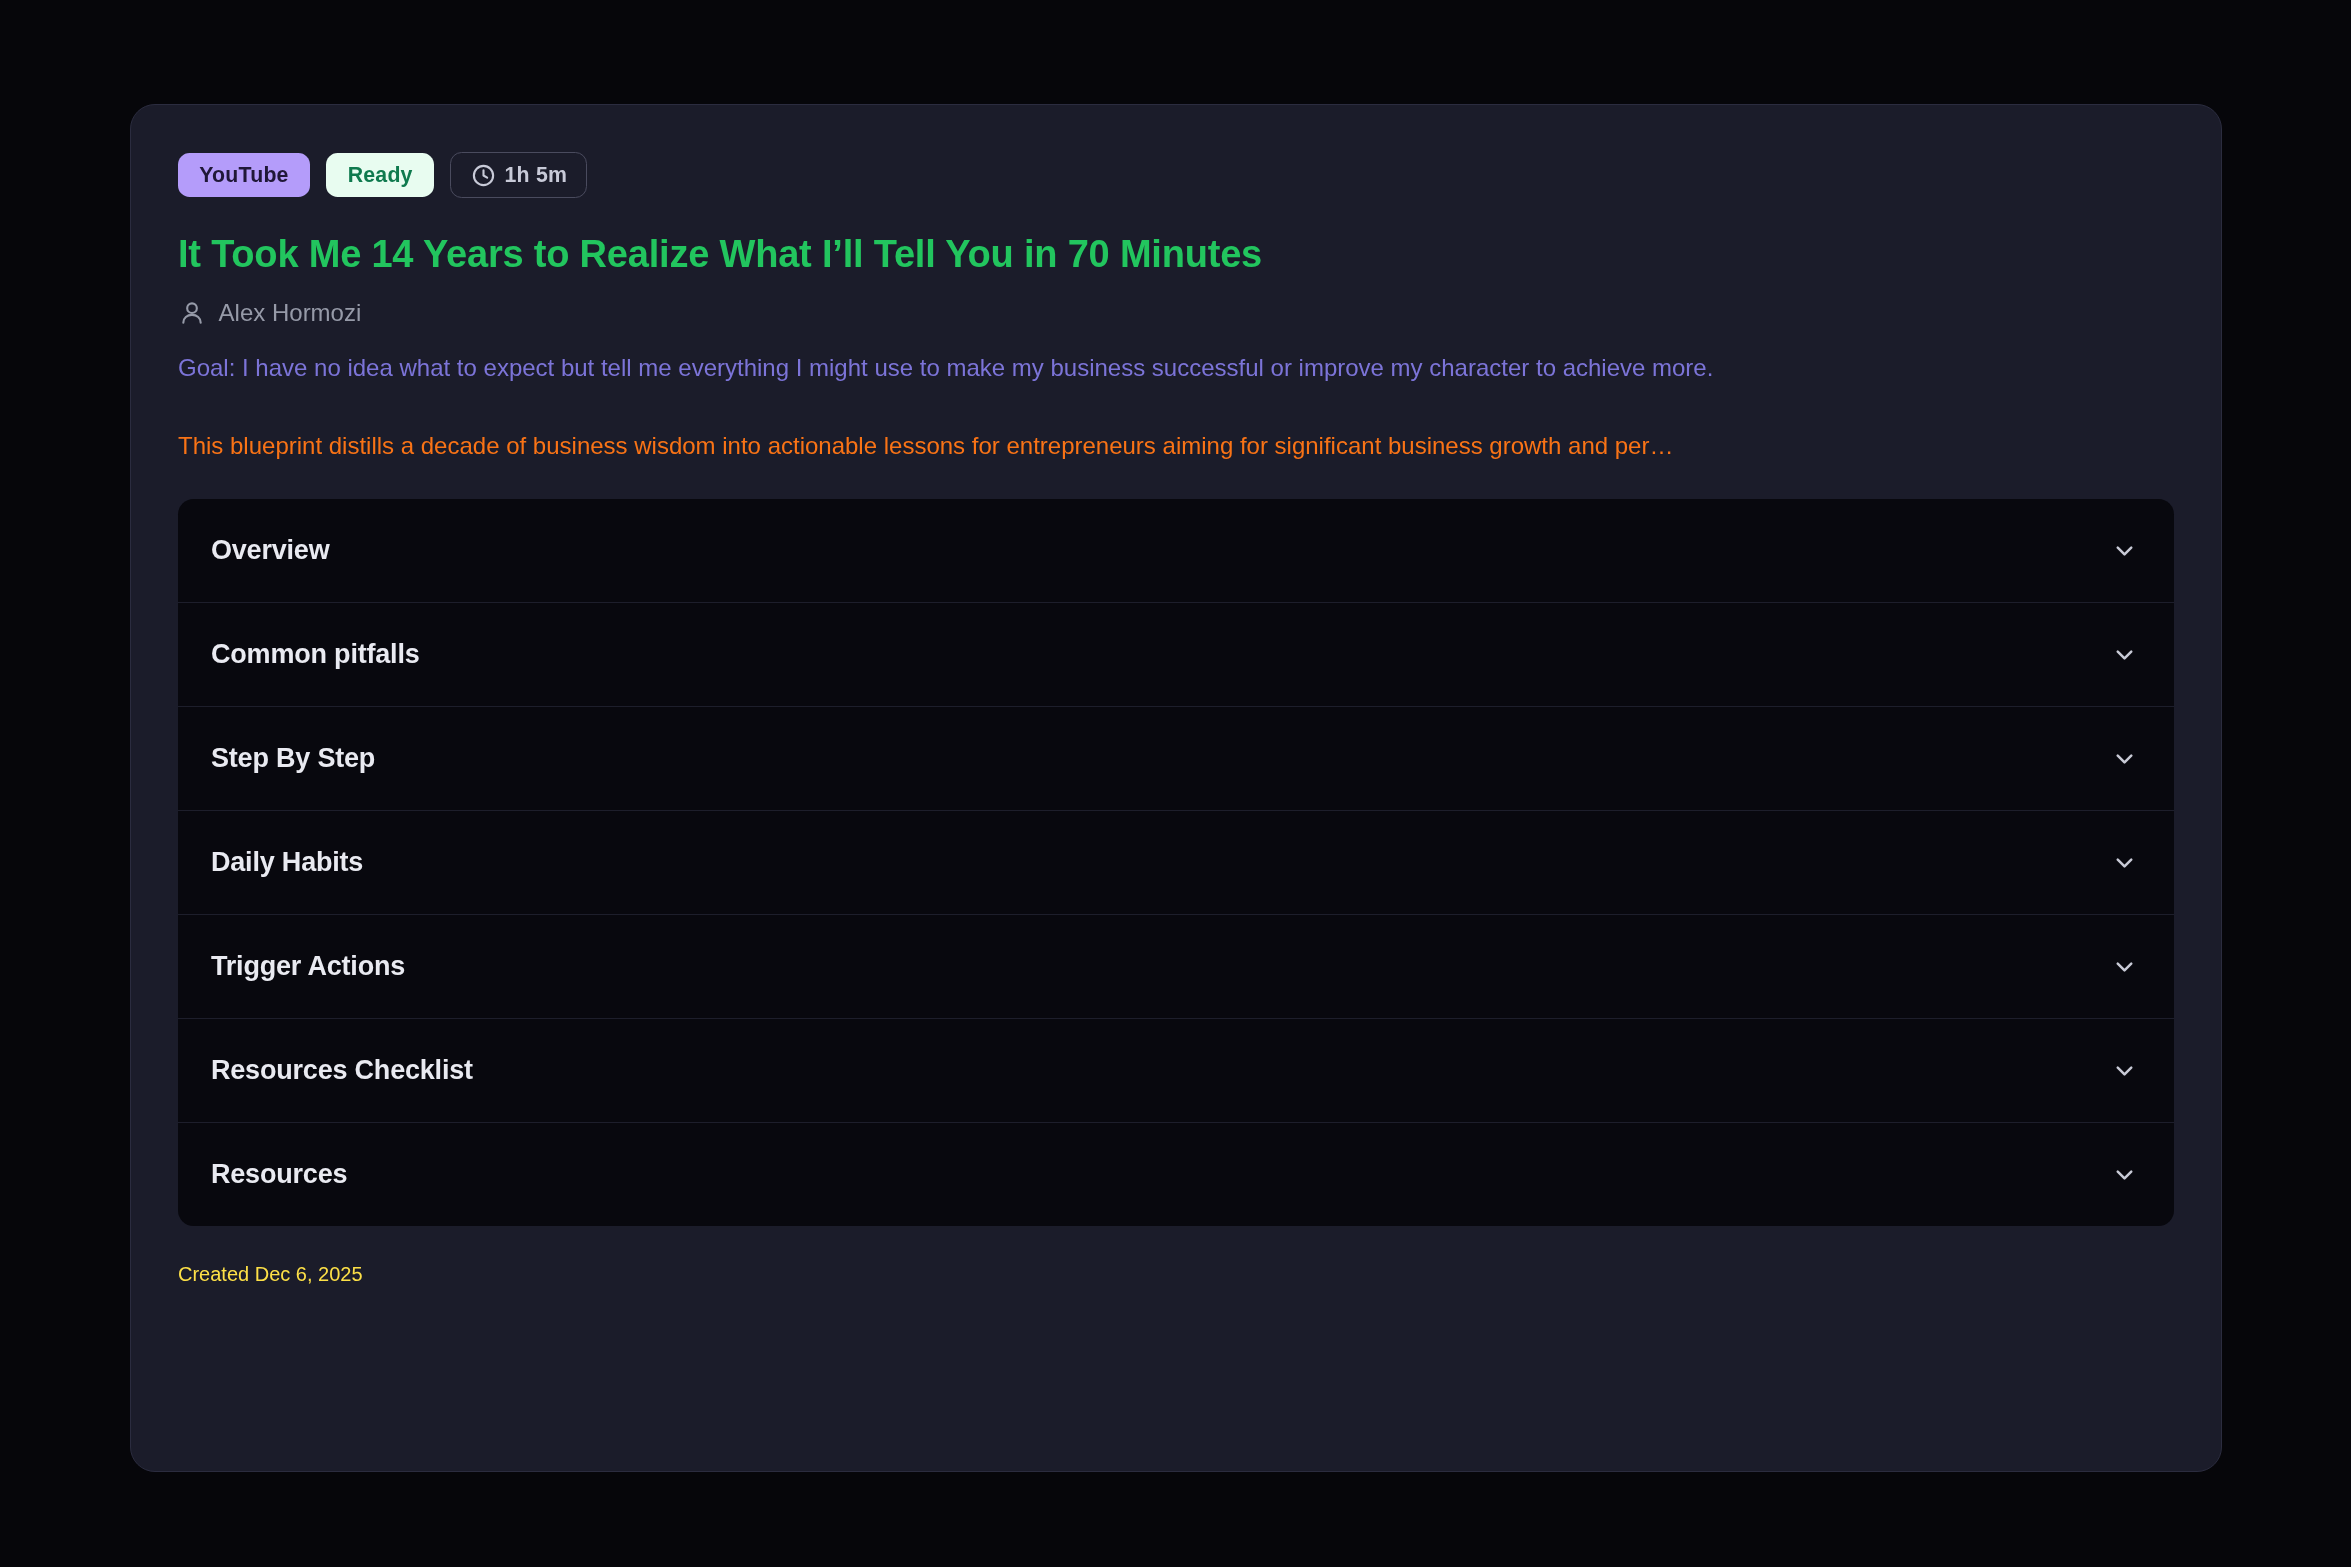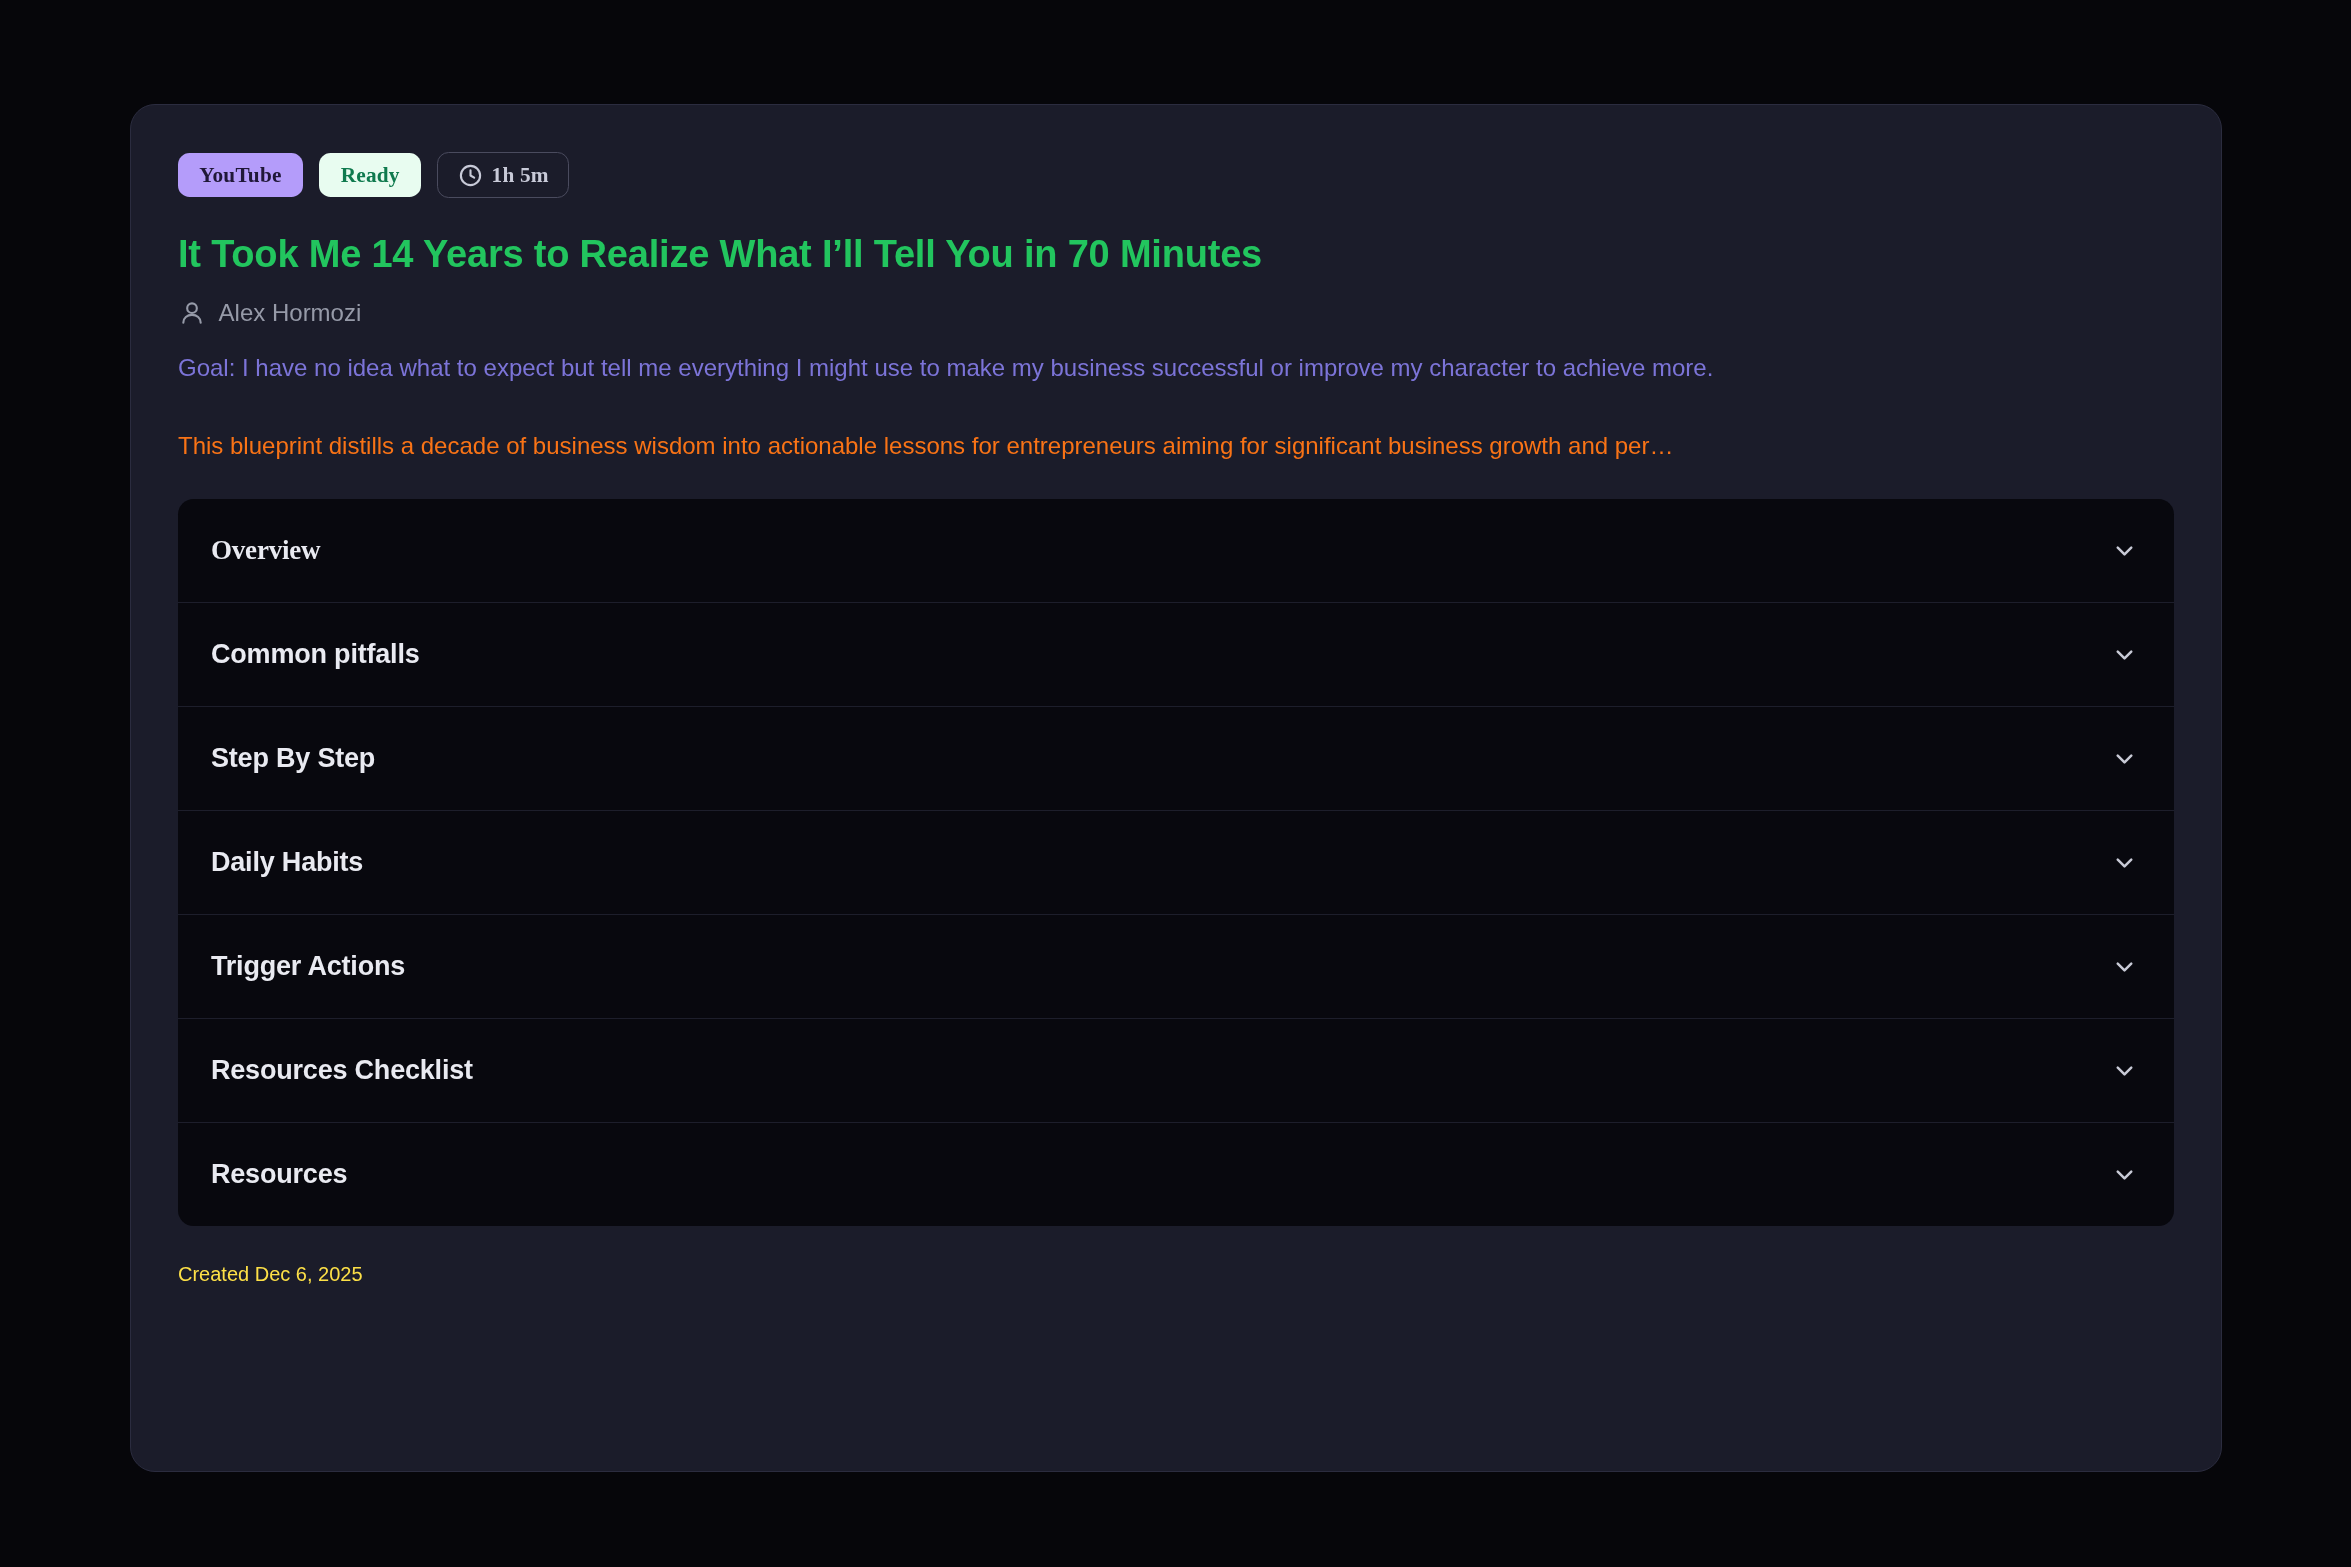--- a/index.html
+++ b/index.html
@@ -30,21 +30,20 @@
   }
   .card-content {
     flex: 1;
     padding: 47px 47px 0 47px;
     box-sizing: border-box;
   }
   .badge-row {
     display: flex;
     align-items: center;
     gap: 16.5px;
-    font-family: Liberation Serif, serif;
   }
   .badge {
     display: inline-flex;
     align-items: center;
     gap: 8.7px;
     font-size: 21.3px;
     font-weight: 700;
     line-height: 1;
     border-radius: 11.6px;
     padding: 11.6px 21.3px;
@@ -101,21 +100,21 @@
   }
   .accordion-row {
     height: 103px;
     display: flex;
     align-items: center;
     justify-content: space-between;
     padding: 0 35px 0 33px;
     cursor: pointer;
     border-top: 1px solid #1d1e2b;
   }
-  .accordion-row:first-child { border-top: none; font-family: Liberation Serif, serif; }
+  .accordion-row:first-child { border-top: none; }
   .accordion-label {
     font-size: 27px;
     font-weight: 700;
     color: #e9eaf1;
     letter-spacing: -0.2px;
   }
   .chevron { display: block; }
   .created-text {
     margin-top: 37px;
     font-size: 20px;

